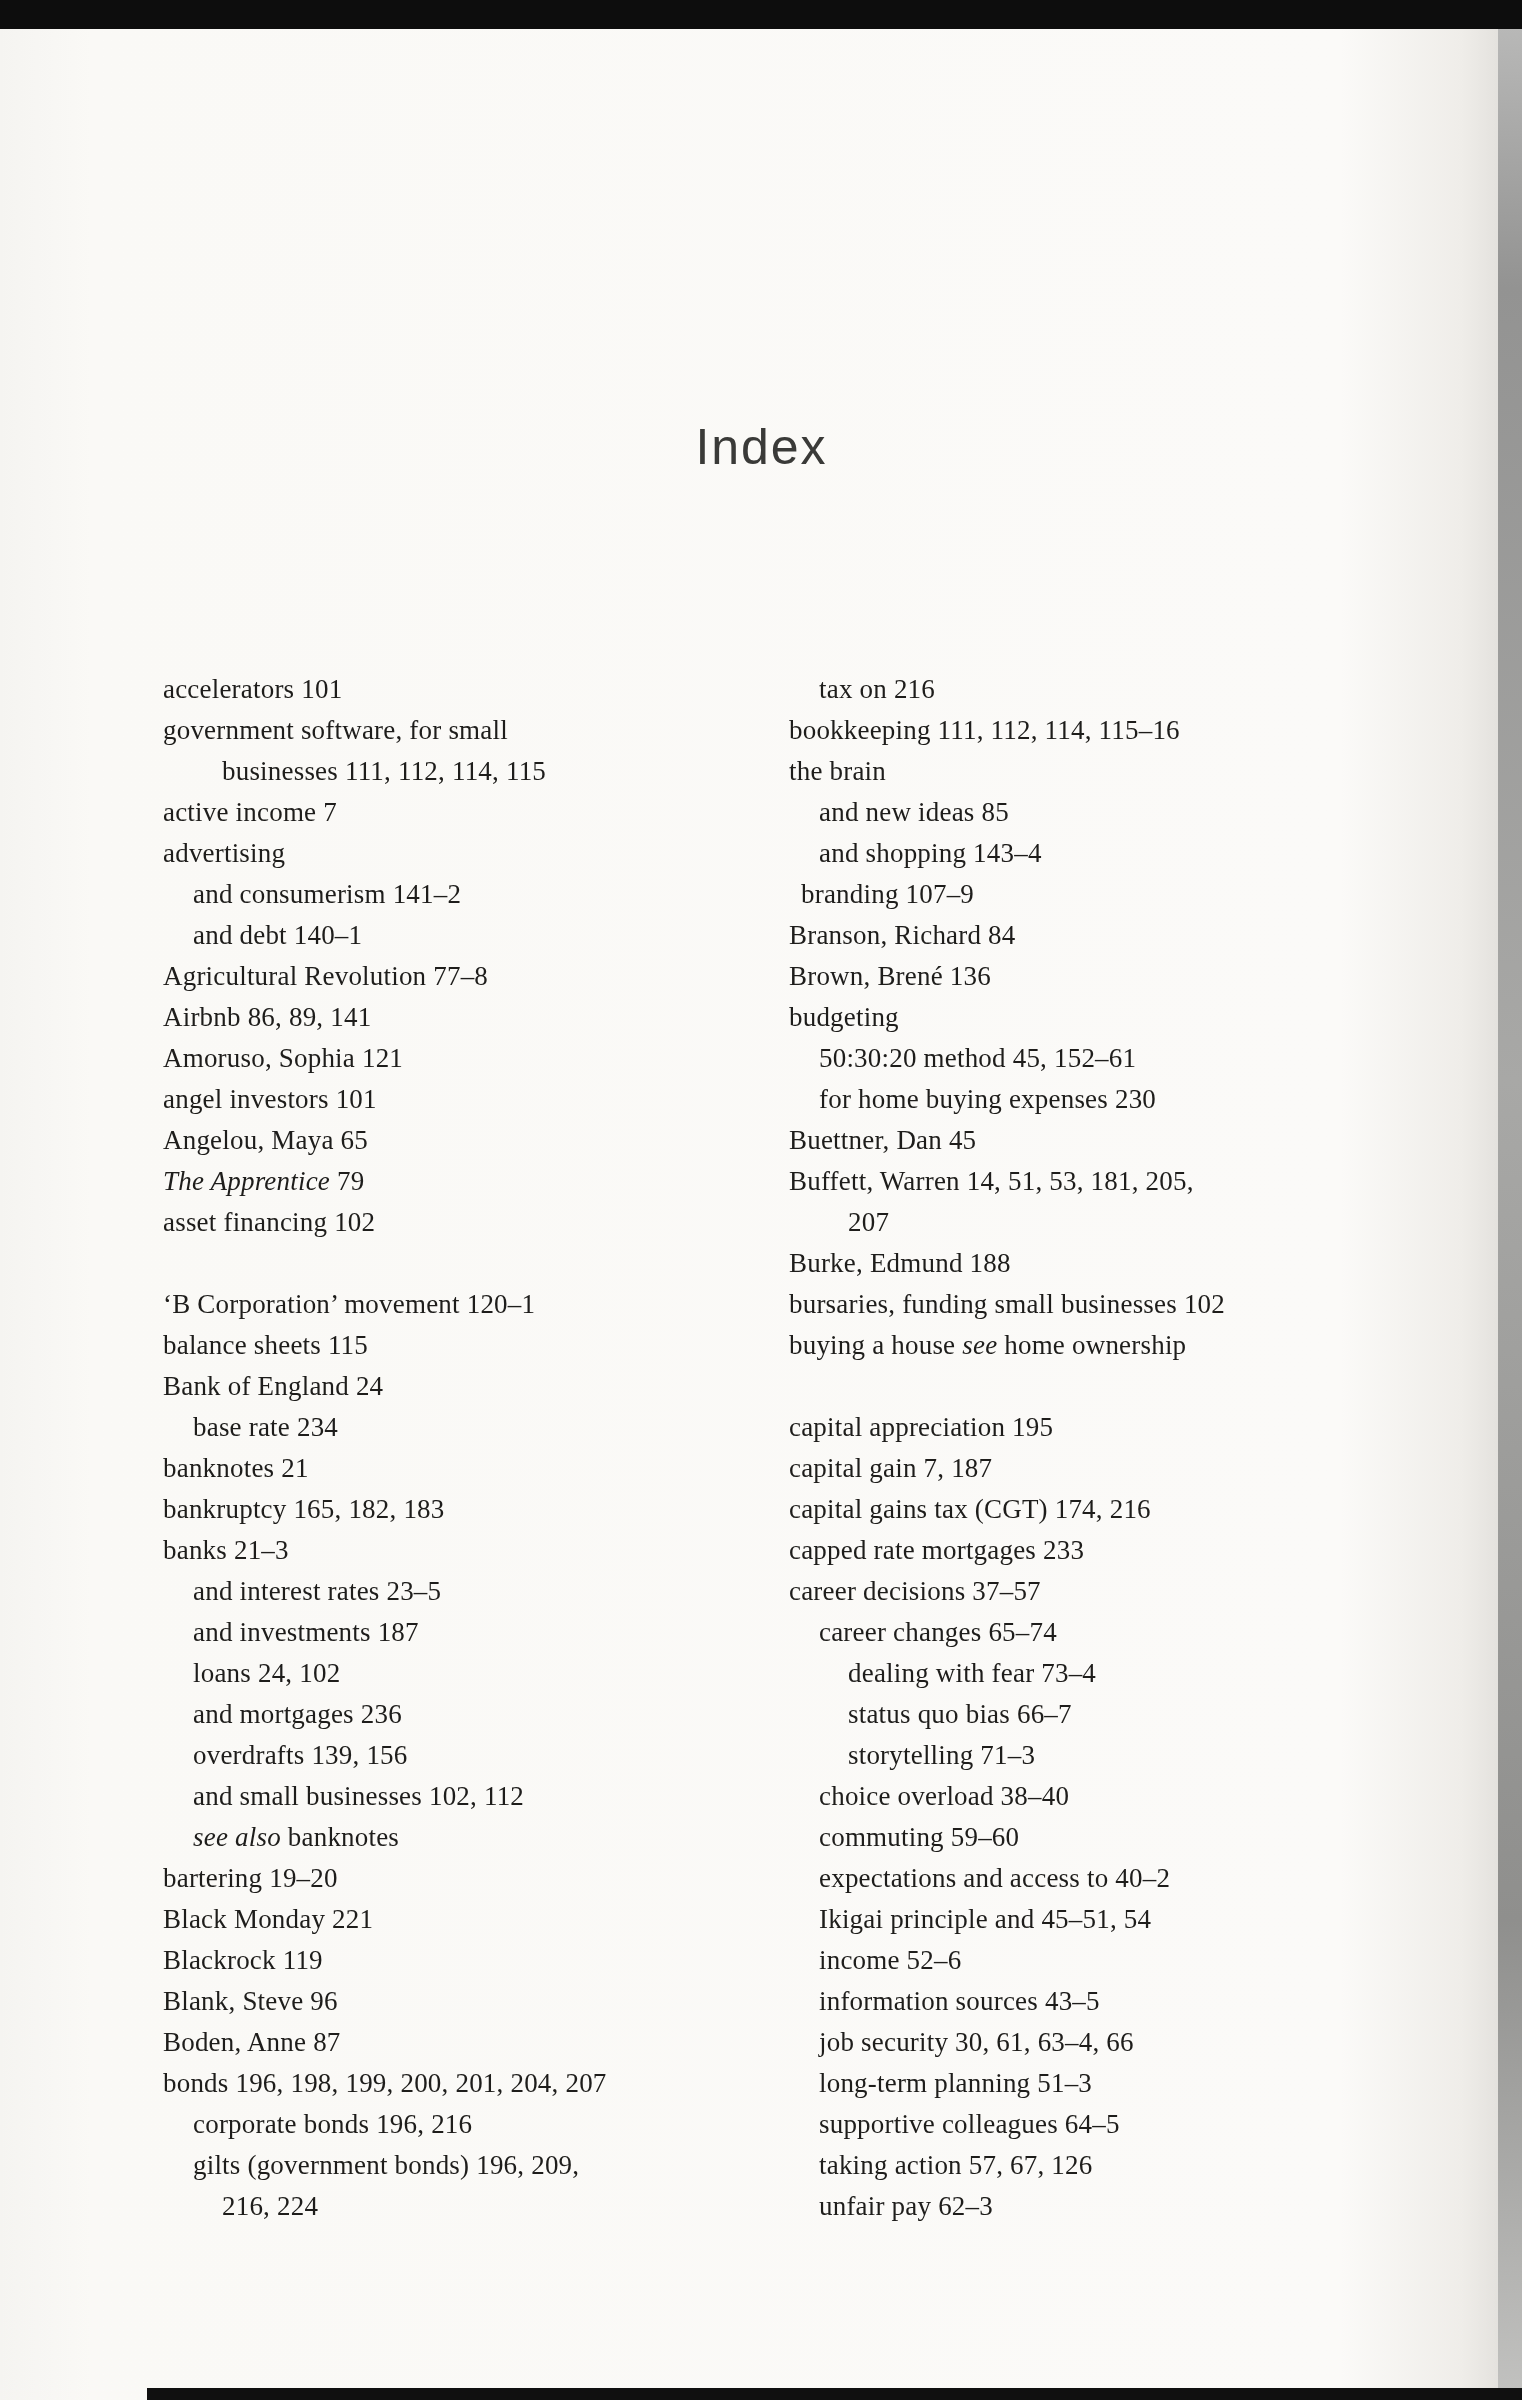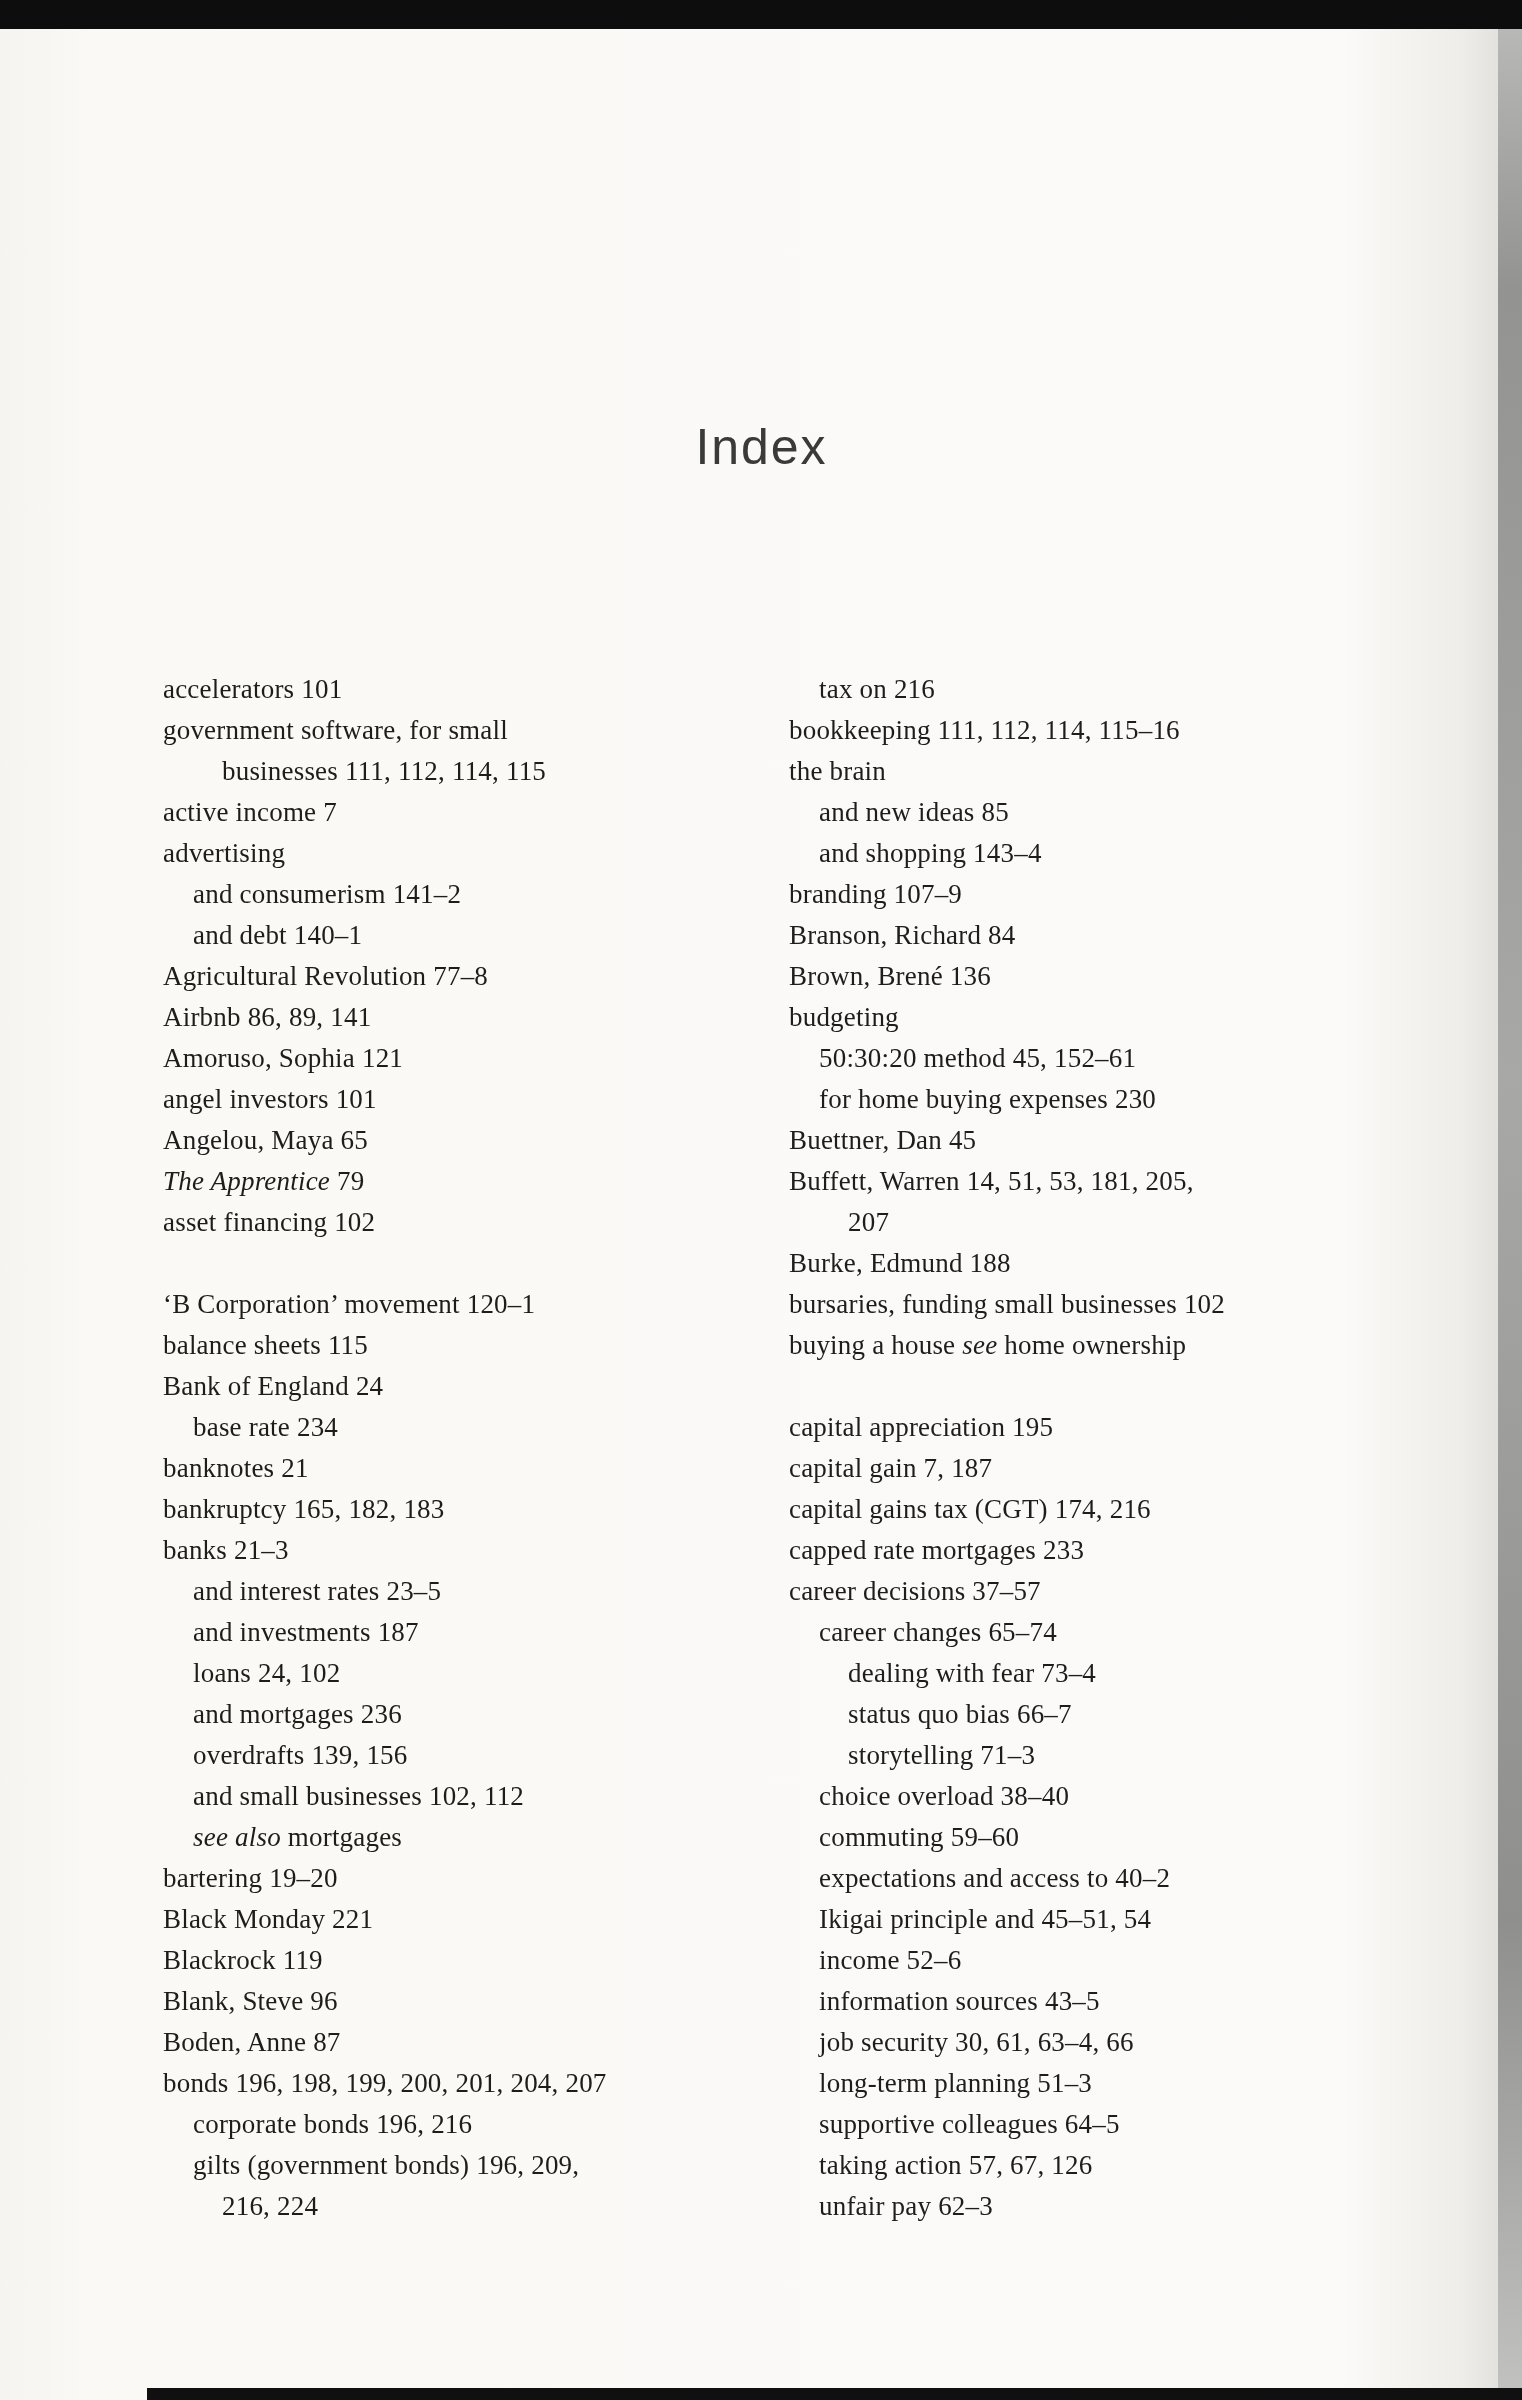--- a/index.html
+++ b/index.html
@@ -110,38 +110,38 @@
         <div class="line" style="padding-left: 30px;"><span>base rate 234</span></div>
         <div class="line" style="padding-left: 0px;"><span>banknotes 21</span></div>
         <div class="line" style="padding-left: 0px;"><span>bankruptcy 165, 182, 183</span></div>
         <div class="line" style="padding-left: 0px;"><span>banks 21–3</span></div>
         <div class="line" style="padding-left: 30px;"><span>and interest rates 23–5</span></div>
         <div class="line" style="padding-left: 30px;"><span>and investments 187</span></div>
         <div class="line" style="padding-left: 30px;"><span>loans 24, 102</span></div>
         <div class="line" style="padding-left: 30px;"><span>and mortgages 236</span></div>
         <div class="line" style="padding-left: 30px;"><span>overdrafts 139, 156</span></div>
         <div class="line" style="padding-left: 30px;"><span>and small businesses 102, 112</span></div>
-        <div class="line" style="padding-left: 30px;"><span class="it">see also</span><span> mortgages</span></div>
+        <div class="line" style="padding-left: 30px;"><span class="it">see also</span><span> banknotes</span></div>
         <div class="line" style="padding-left: 0px;"><span>bartering 19–20</span></div>
         <div class="line" style="padding-left: 0px;"><span>Black Monday 221</span></div>
         <div class="line" style="padding-left: 0px;"><span>Blackrock 119</span></div>
         <div class="line" style="padding-left: 0px;"><span>Blank, Steve 96</span></div>
         <div class="line" style="padding-left: 0px;"><span>Boden, Anne 87</span></div>
         <div class="line" style="padding-left: 0px;"><span>bonds 196, 198, 199, 200, 201, 204, 207</span></div>
         <div class="line" style="padding-left: 30px;"><span>corporate bonds 196, 216</span></div>
         <div class="line" style="padding-left: 30px;"><span>gilts (government bonds) 196, 209,</span></div>
         <div class="line" style="padding-left: 59px;"><span>216, 224</span></div>
       </div>
     <div class="col">
         <div class="line" style="padding-left: 30px;"><span>tax on 216</span></div>
         <div class="line" style="padding-left: 0px;"><span>bookkeeping 111, 112, 114, 115–16</span></div>
         <div class="line" style="padding-left: 0px;"><span>the brain</span></div>
         <div class="line" style="padding-left: 30px;"><span>and new ideas 85</span></div>
         <div class="line" style="padding-left: 30px;"><span>and shopping 143–4</span></div>
-        <div class="line" style="padding-left: 0px;"><span>branding 107–9</span></div>
+        <div class="line" style="padding-left: 0px; margin-left: 12px;"><span>branding 107–9</span></div>
         <div class="line" style="padding-left: 0px;"><span>Branson, Richard 84</span></div>
         <div class="line" style="padding-left: 0px;"><span>Brown, Brené 136</span></div>
         <div class="line" style="padding-left: 0px;"><span>budgeting</span></div>
         <div class="line" style="padding-left: 30px;"><span>50:30:20 method 45, 152–61</span></div>
         <div class="line" style="padding-left: 30px;"><span>for home buying expenses 230</span></div>
         <div class="line" style="padding-left: 0px;"><span>Buettner, Dan 45</span></div>
         <div class="line" style="padding-left: 0px;"><span>Buffett, Warren 14, 51, 53, 181, 205,</span></div>
         <div class="line" style="padding-left: 59px;"><span>207</span></div>
         <div class="line" style="padding-left: 0px;"><span>Burke, Edmund 188</span></div>
         <div class="line" style="padding-left: 0px;"><span>bursaries, funding small businesses 102</span></div>

